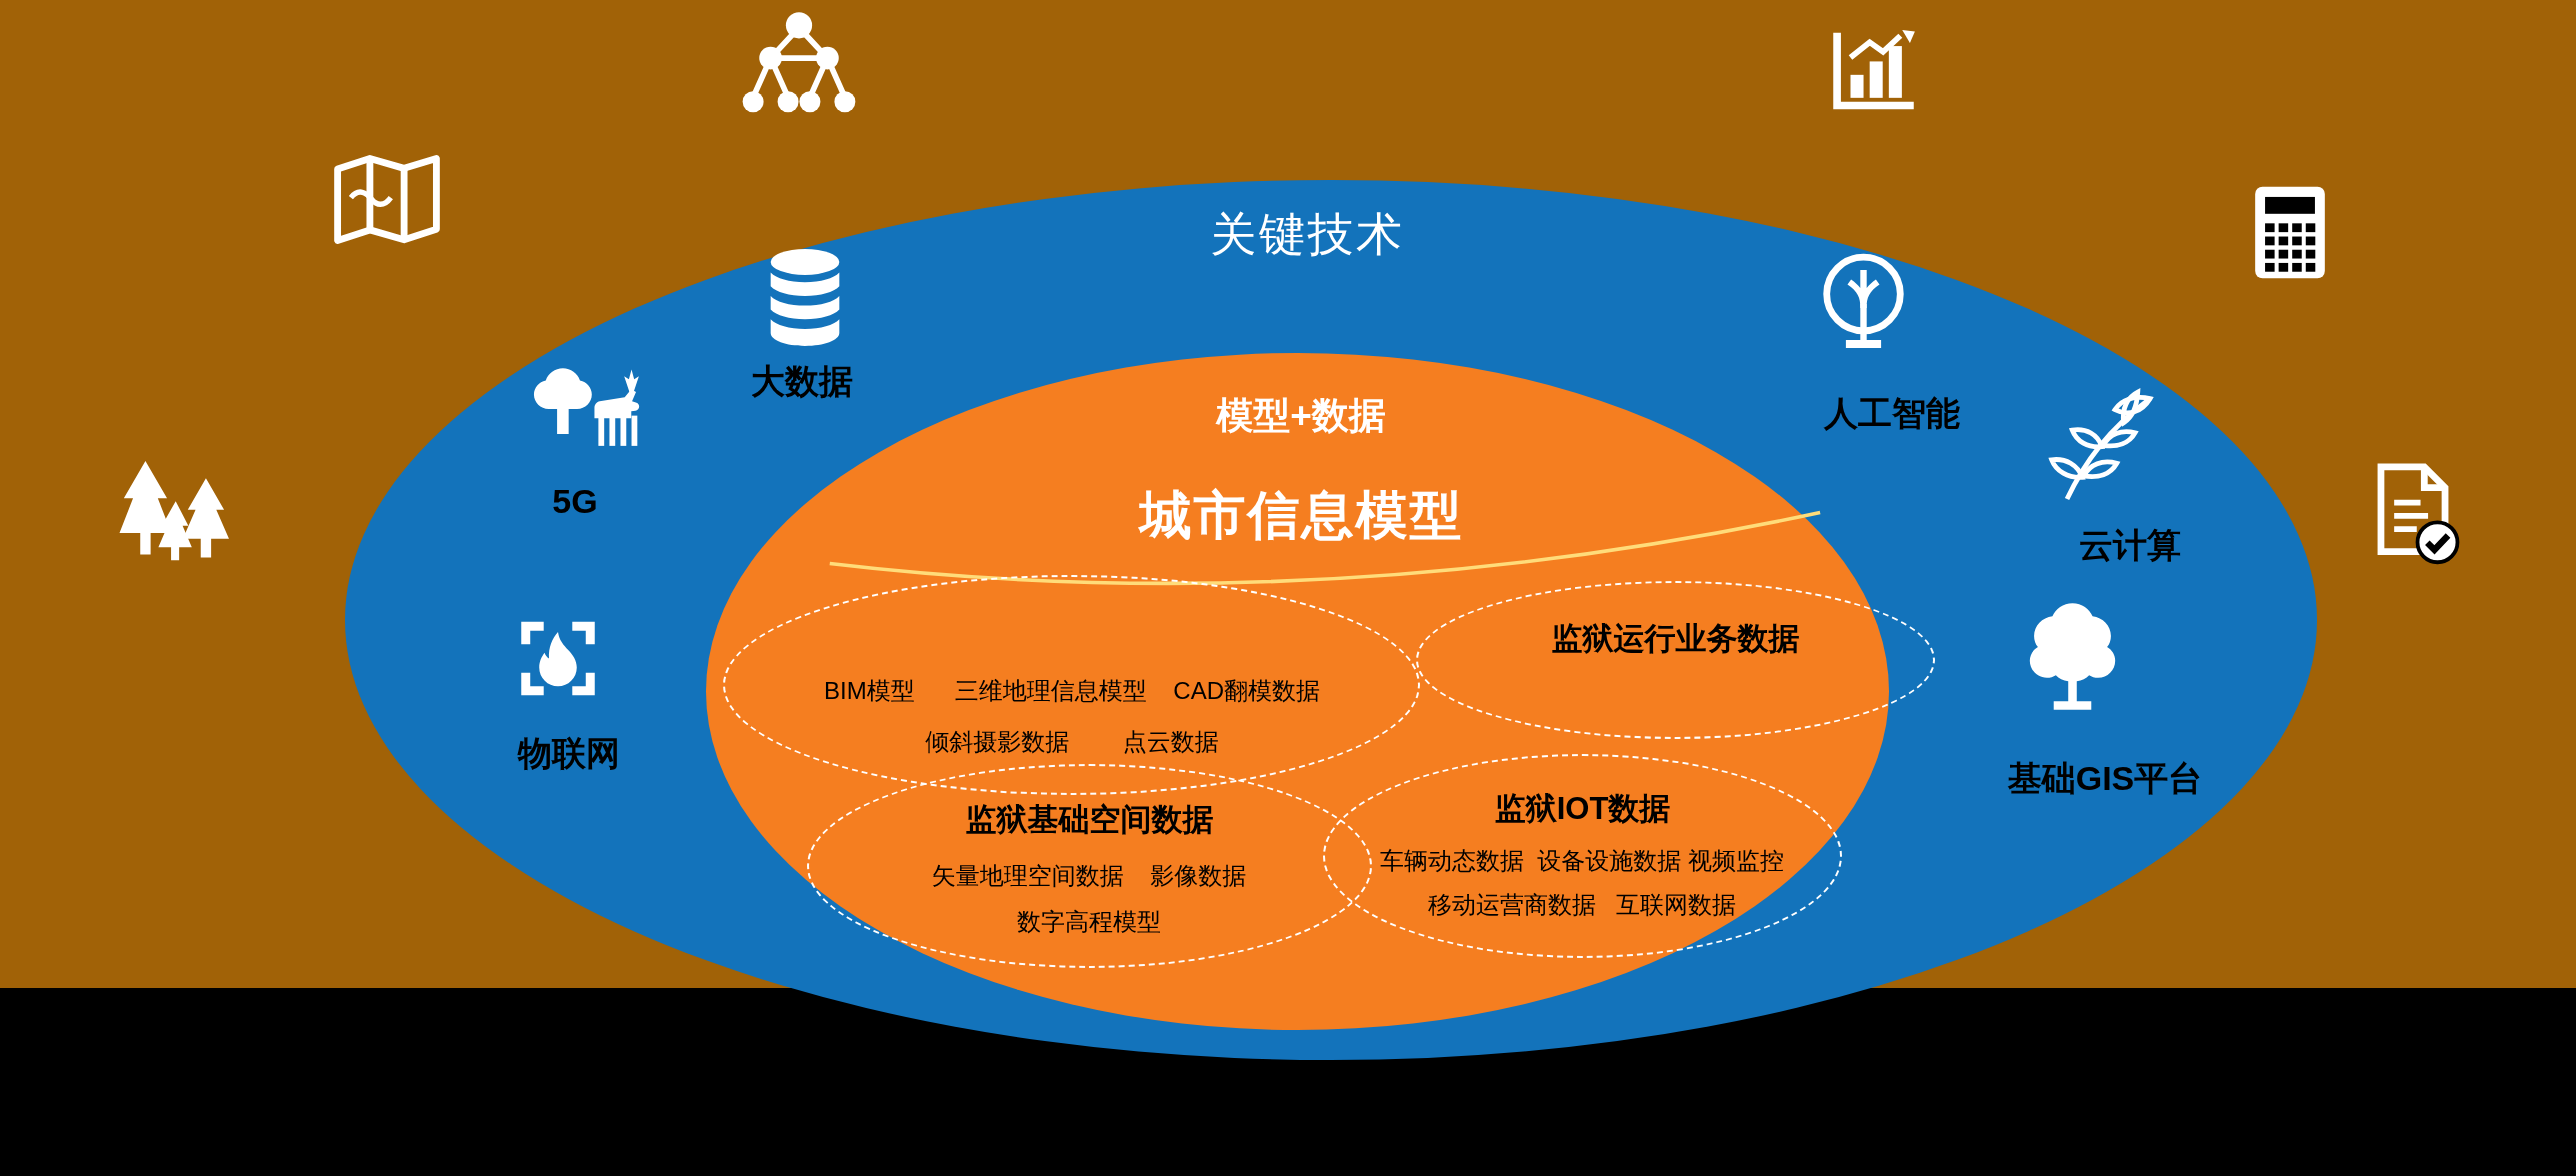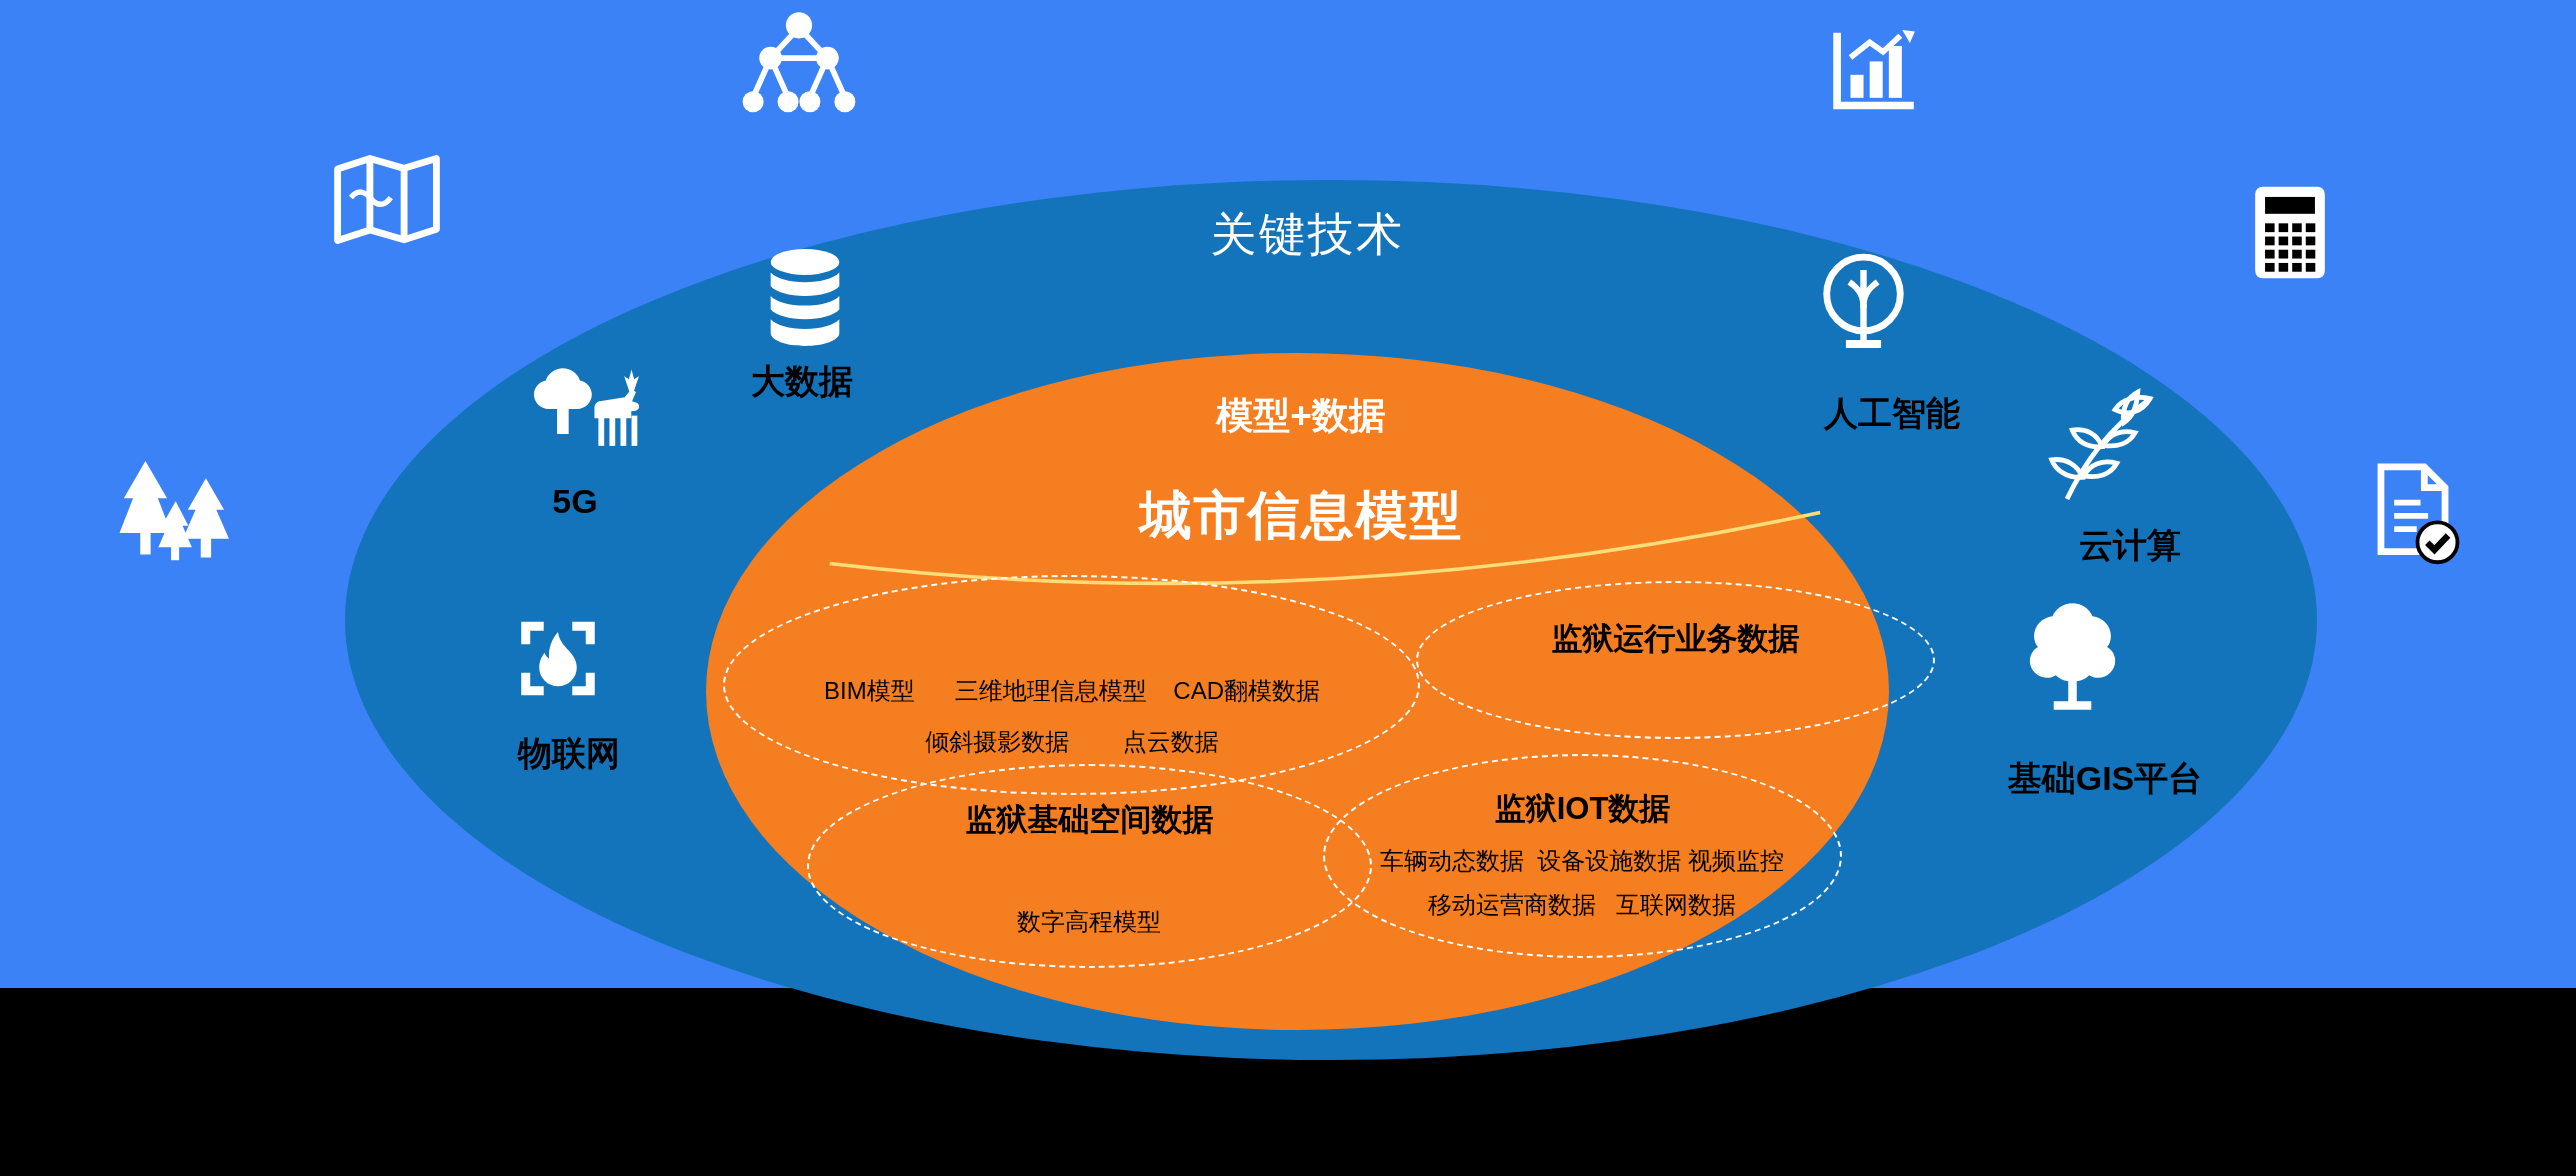--- a/index.html
+++ b/index.html
@@ -1,18 +1,18 @@
 <!DOCTYPE html>
 <html style="font-size:10.5px"><head>
 <meta charset="utf-8">
 <style>
   * { margin:0; padding:0; box-sizing:border-box; }
   html,body { background:#000; }
   body { width:2576px; height:1176px; font-family:"Liberation Sans","DejaVu Sans",sans-serif; position:relative; overflow:hidden; }
-  .stage { position:absolute; left:0; top:0; width:2576px; height:988px; background:#3b82f6; }
+  .stage { position:absolute; left:0; top:0; width:2576px; height:988px; background:#a16207; }
 
   .ellipse-blue { position:absolute; left:345px; top:180px; width:1972px; height:880px; background:#1373BB; border-radius:50%; }
   .ellipse-orange { position:absolute; left:706px; top:353px; width:1183px; height:677px; background:#F57E20; border-radius:50%; }
 
   .icon { position:absolute; }
   .icon svg { width:100%; height:100%; display:block; }
 
   .txt { position:absolute; text-align:center; }
   .key-title { left:1046px; top:204px; width:523px; font-size:46px; color:#fff; font-weight:400; letter-spacing:2.6px; }
   .core-subtitle { left:1105px; top:391px; width:392px; font-size:37px; color:#fff; font-weight:700; }
@@ -190,20 +190,21 @@
   <div class="dashed" style="left:1416px;top:581px;width:519px;height:158px"></div>
   <div class="dashed" style="left:807px;top:764px;width:565px;height:204px"></div>
   <div class="dashed" style="left:1323px;top:754px;width:519px;height:204px"></div>
 
   <div class="txt grp-line" style="left:745px;top:675px;width:654px">BIM模型      三维地理信息模型    CAD翻模数据</div>
   <div class="txt grp-line" style="left:745px;top:726px;width:654px">倾斜摄影数据        点云数据</div>
 
   <div class="txt grp-title" style="left:1414px;top:618px;width:523px">监狱运行业务数据</div>
 
   <div class="txt grp-title" style="left:828px;top:799px;width:523px">监狱基础空间数据</div>
+  <div class="txt grp-line" style="left:762px;top:860px;width:654px">矢量地理空间数据    影像数据</div>
   <div class="txt grp-line" style="left:762px;top:906px;width:654px">数字高程模型</div>
 
   <div class="txt grp-title" style="left:1321px;top:788px;width:523px">监狱IOT数据</div>
   <div class="txt grp-line" style="left:1255px;top:845px;width:654px">车辆动态数据  设备设施数据 视频监控</div>
   <div class="txt grp-line" style="left:1255px;top:889px;width:654px">移动运营商数据   互联网数据</div>
 
 </div>
 
 
 </body></html>

